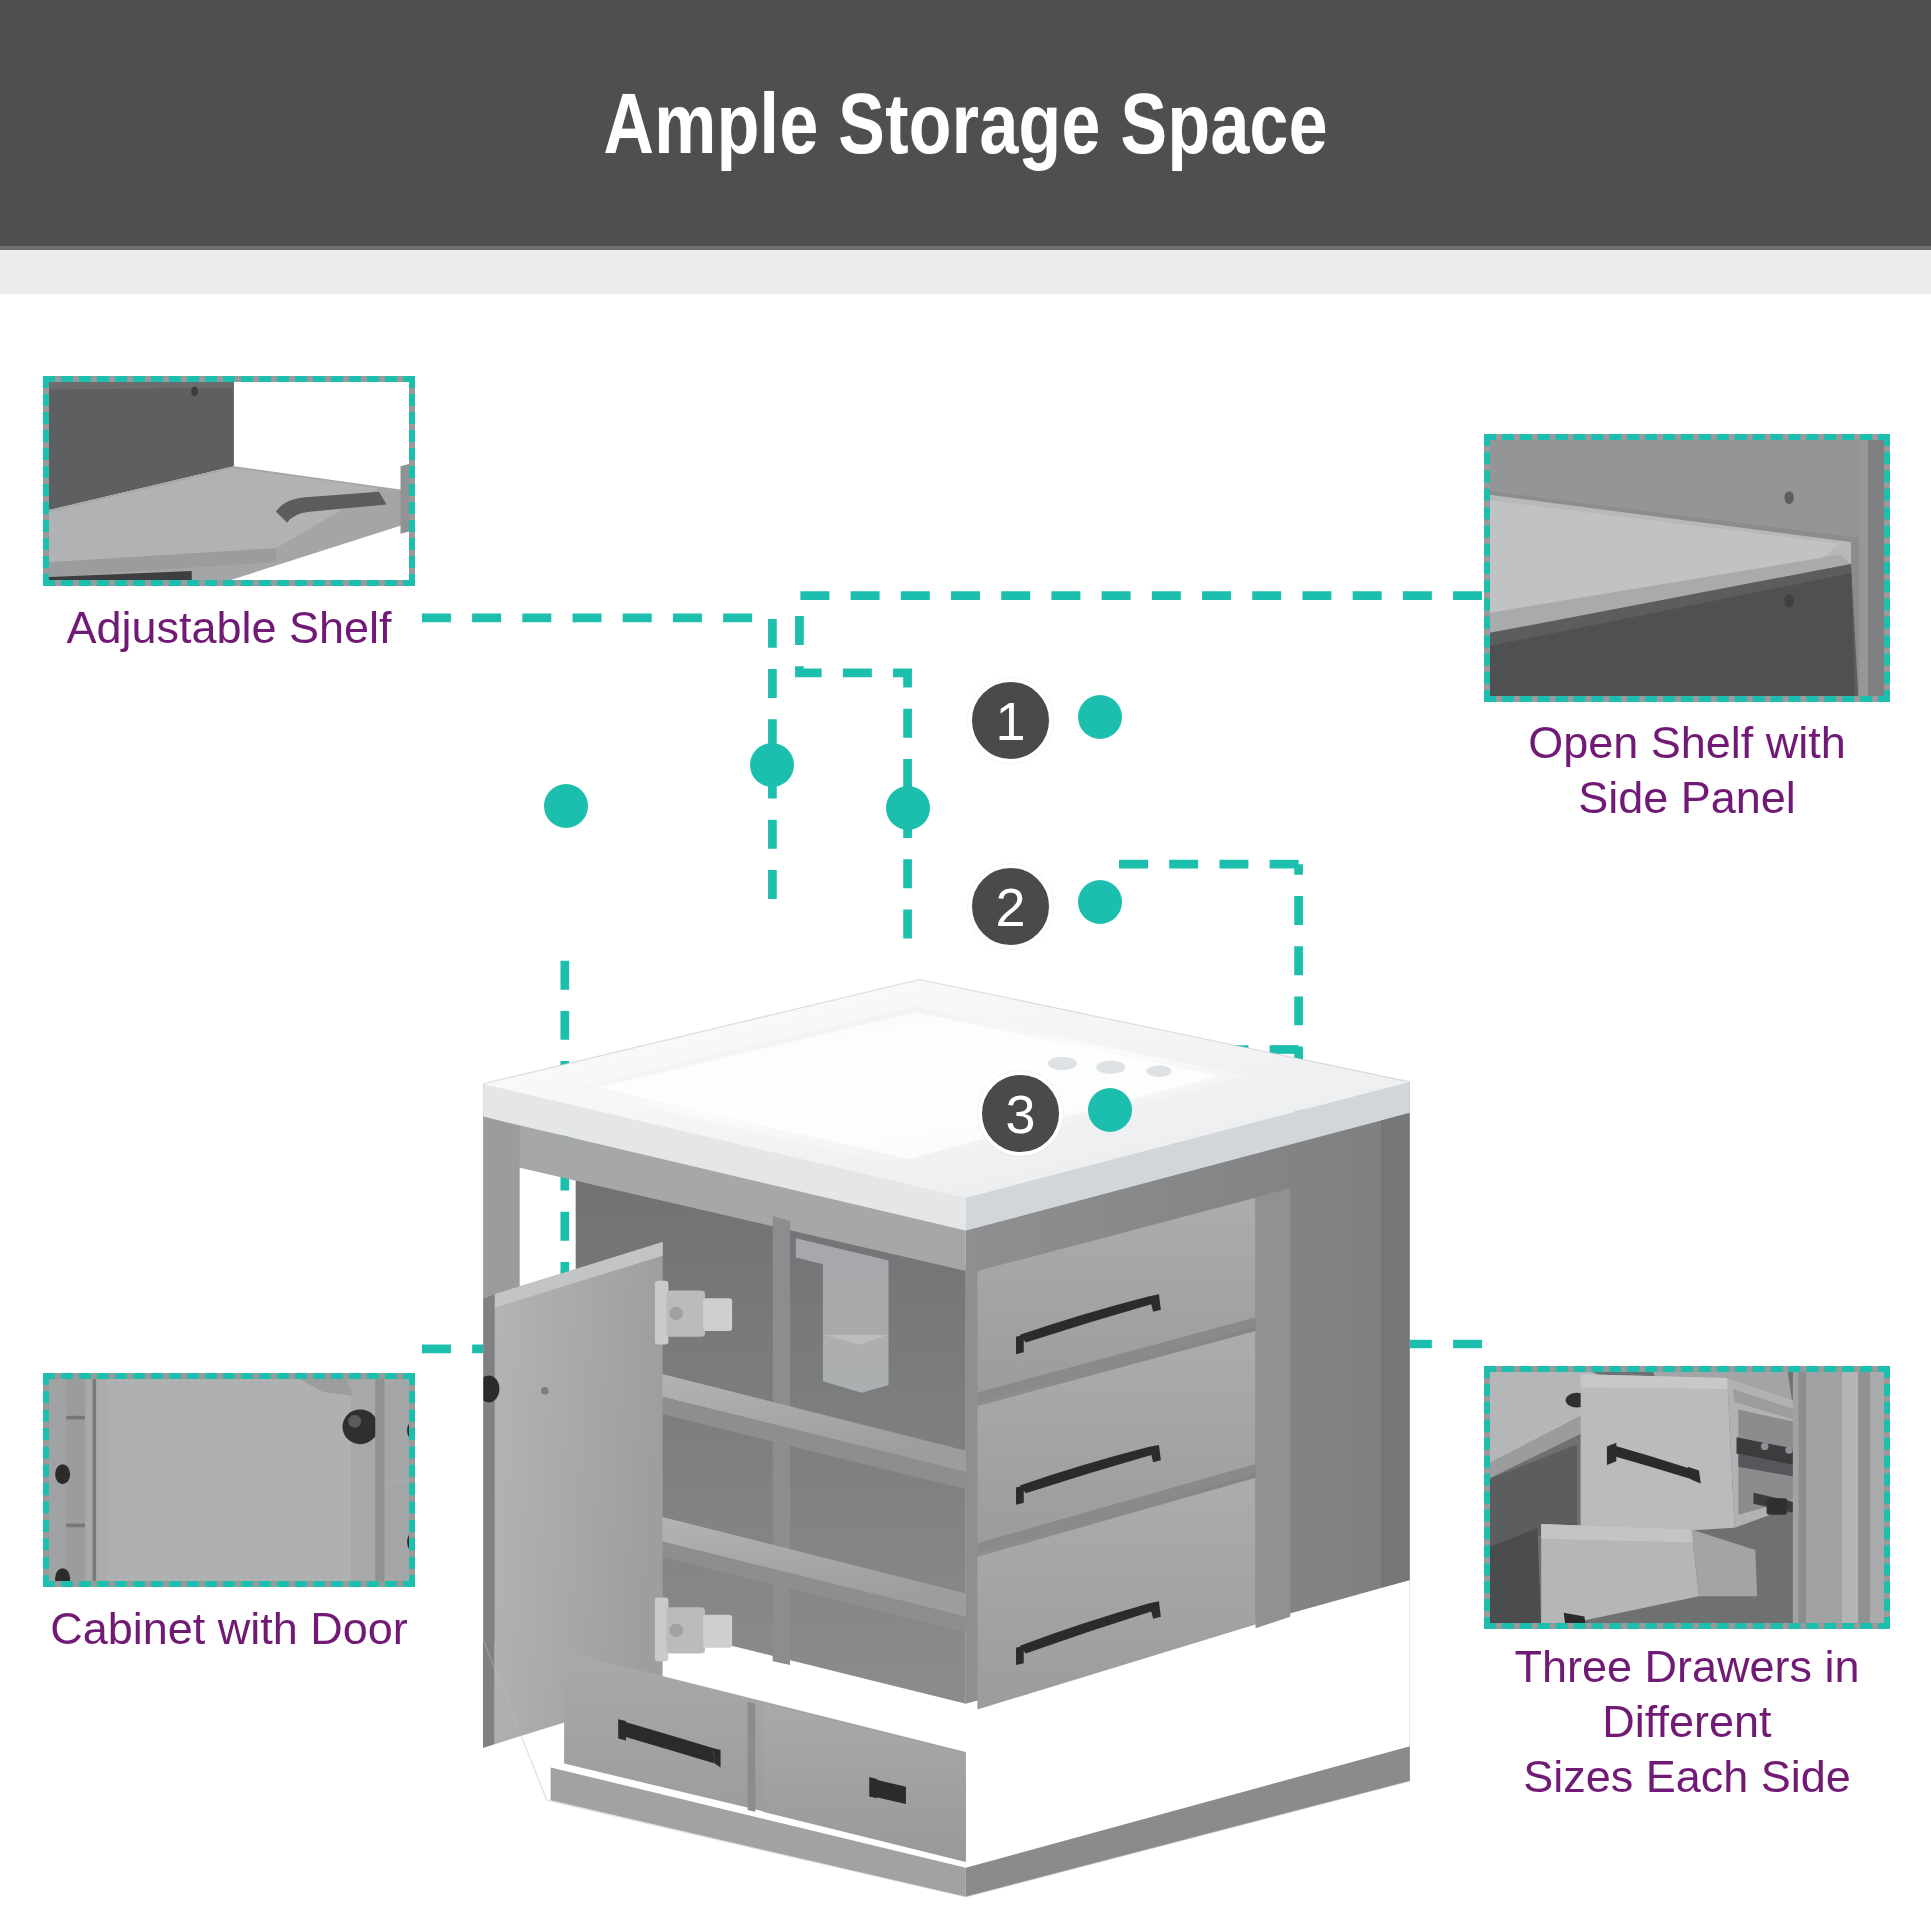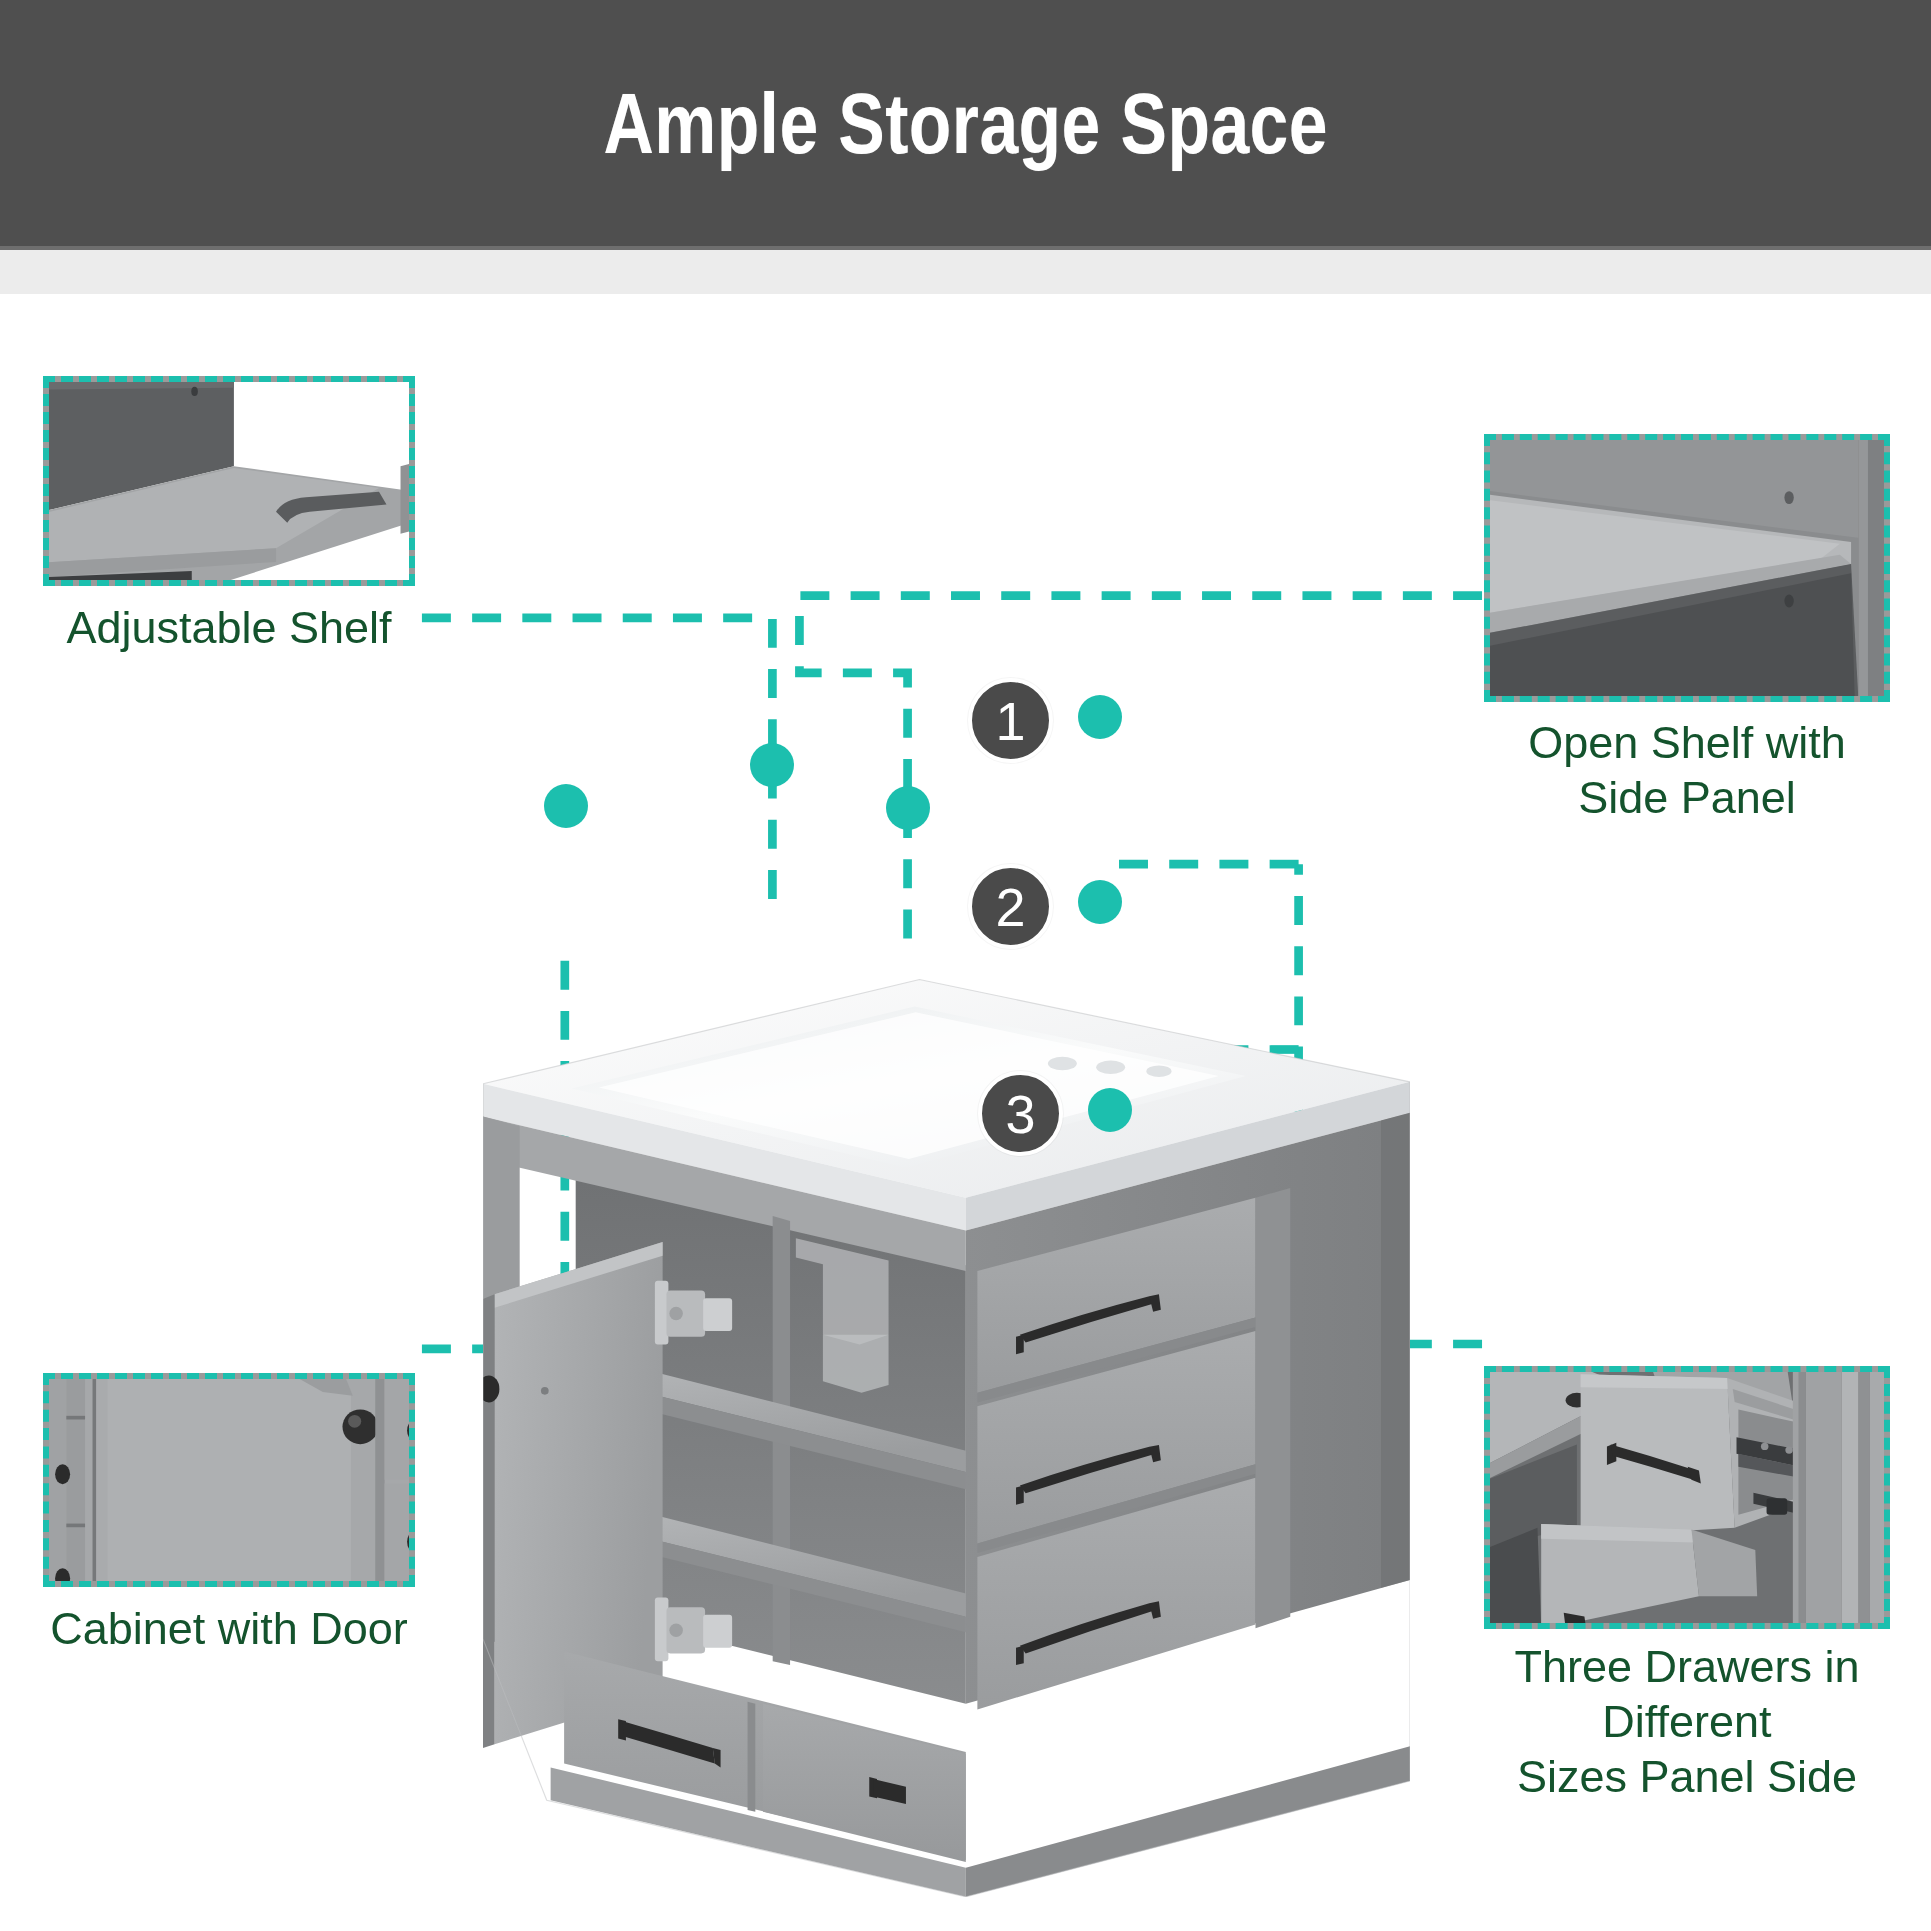--- a/index.html
+++ b/index.html
@@ -91,21 +91,21 @@
   .inset-art {
     position: absolute;
     left: -6.8px; top: -6.8px;
     width: calc(100% + 13.5px);
     height: calc(100% + 13.5px);
   }
   .inset-caption {
     position: absolute;
     width: 100%;
     text-align: center;
-    color: #14532d;
+    color: #701a75;
     font-size: 45px;
     line-height: 1.22;
     font-weight: 400;
     white-space: pre-line;
   }
 
   
   .badge {
     position: absolute;
     width: 85px;
@@ -462,18 +462,18 @@
           <path d="M 0 200 L 58 176 L 62 286 L 0 286 Z" fill="#4a4c4e"></path>
 
           <path d="M 330 0 L 382 0 L 382 286 L 330 286 Z" fill="#a0a2a4"></path>
           <path d="M 336 0 L 344 0 L 344 286 L 336 286 Z" fill="#8b8d8f"></path>
           <path d="M 382 0 L 400 0 L 400 286 L 382 286 Z" fill="#b2b4b6"></path>
           <path d="M 400 0 L 412 0 L 412 286 L 400 286 Z" fill="#8f9193"></path>
           <path d="M 412 0 L 434 0 L 434 286 L 412 286 Z" fill="#a8aaac"></path>
         </svg>
       </div>
       <div class="inset-caption" style="top:274px;">Three Drawers in Different
-Sizes Panel Side</div>
+Sizes Each Side</div>
     </div>
 
   </div>
 </div>
 
 
 </body></html>

